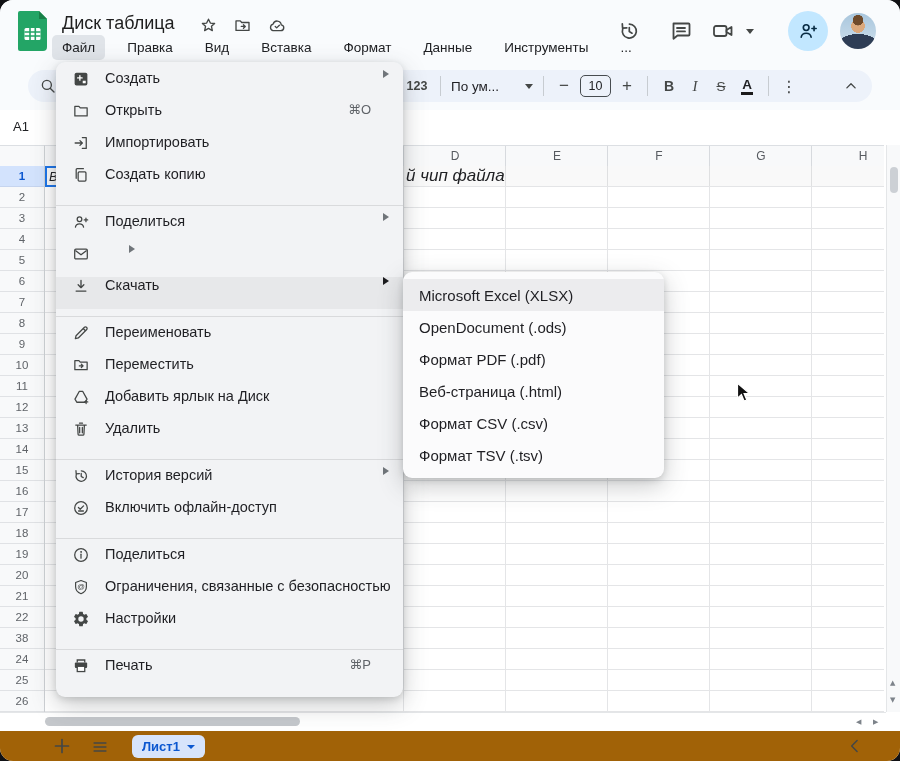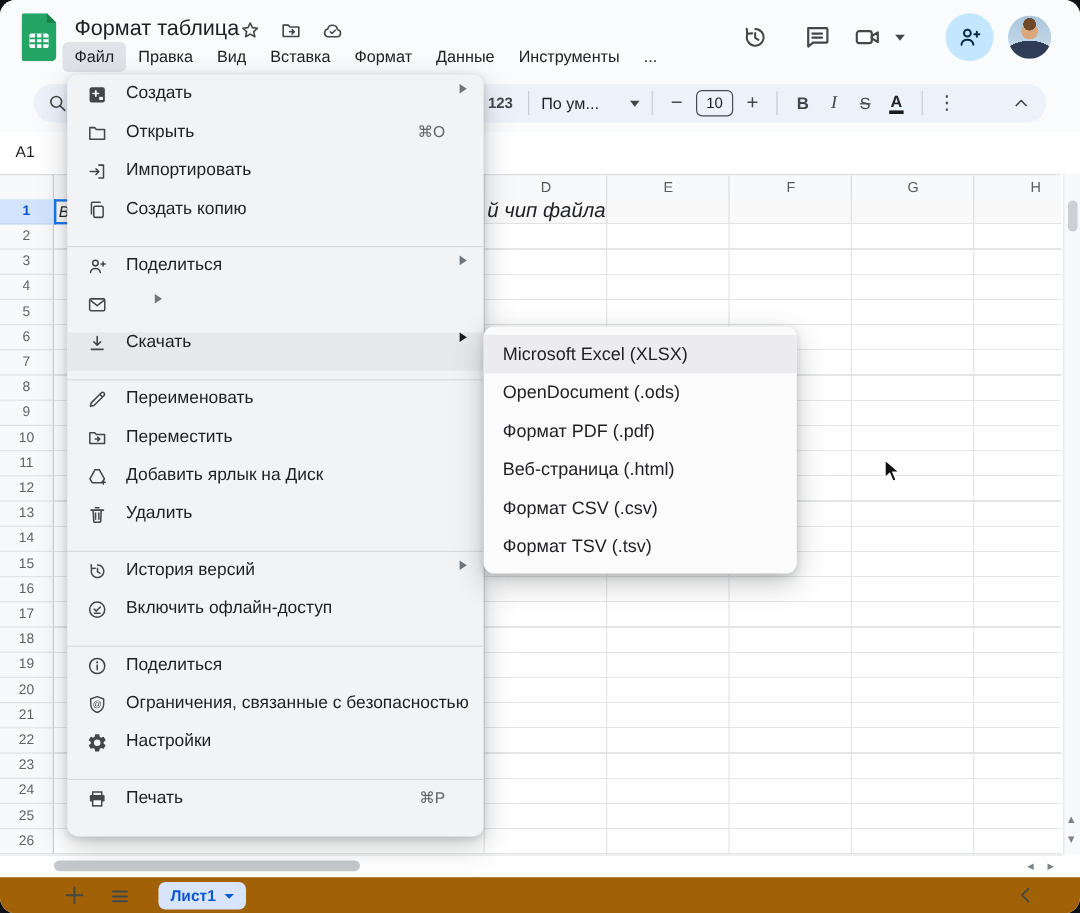--- a/index.html
+++ b/index.html
@@ -8,21 +8,21 @@
   .abs{position:absolute;}
   .icon{display:inline-flex;color:#444746;}
   .icon svg{display:block;}
 
   
   .topband{position:absolute;left:0;top:0;width:900px;height:110px;background:#f9fbfd;}
   .formulaband{position:absolute;left:0;top:110px;width:900px;height:35px;background:#ffffff;}
   .logo{position:absolute;left:18px;top:11px;}
   .doc-title{position:absolute;left:62px;top:13px;font-size:18px;color:#1f1f1f;}
   .doc-icons{position:absolute;left:199px;top:16px;display:flex;gap:15px;}
-  .menubar{position:absolute;left:52px;top:35px;display:flex;gap:0;}
+  .menubar{position:absolute;left:52px;top:35px;display:flex;gap:12px;}
   .menubar .mb-item{font-size:13.5px;color:#202124;padding:5px 10px;border-radius:5px;cursor:default;}
   .menubar .mb-item.active{background:#e0e4e9;}
   .ta-icon{position:absolute;top:19px;}
   .share-pill{position:absolute;left:788px;top:11px;width:40px;height:40px;border-radius:50%;background:#c2e7ff;display:flex;align-items:center;justify-content:center;color:#082c44;}
   .avatar{position:absolute;left:840px;top:13px;width:36px;height:36px;border-radius:50%;
     background:
       radial-gradient(circle at 50% 20%, #6f4a2b 0 15%, rgba(0,0,0,0) 16%),
       radial-gradient(circle at 50% 36%, #dba87c 0 23%, rgba(0,0,0,0) 24%),
       radial-gradient(ellipse 62% 40% at 50% 98%, #2e3d55 0 99%, rgba(0,0,0,0) 100%),
       linear-gradient(#a9c6dd,#cfe0ec);}
@@ -109,21 +109,21 @@
   <div class="formulaband"></div>
 
   <span class="logo icon">
     <svg width="29" height="40" viewBox="0 0 29 40">
         <path d="M2 0h19l8 8v28a4 4 0 0 1-4 4H2a2 2 0 0 1-2-2V2a2 2 0 0 1 2-2z" fill="#23a566"></path>
         <path d="M21 0l8 8h-8z" fill="#188048"></path>
         <rect x="6.5" y="17" width="16" height="12" rx="1.5" fill="#fff"></rect>
         <path d="M6.5 21h16M6.5 25h16M12 17v12M17.3 17v12" stroke="#23a566" stroke-width="1.6"></path>
       </svg>
   </span>
-  <div class="doc-title">Формат таблица</div>
+  <div class="doc-title">Диск таблица</div>
   <div class="doc-icons">
     <span class="icon">
         <svg width="19" height="19" viewBox="0 0 24 24" fill="none" stroke="currentColor" stroke-width="1.7" stroke-linejoin="round">
           <path d="M12 4l2.35 4.9 5.35.6-3.95 3.6 1.1 5.3L12 15.7l-4.85 2.7 1.1-5.3L4.3 9.5l5.35-.6z"></path>
         </svg>
       </span>
     <span class="icon">
         <svg width="19" height="19" viewBox="0 0 24 24" fill="none" stroke="currentColor" stroke-width="1.7" stroke-linecap="round" stroke-linejoin="round">
           <path d="M3.8 18.2V6.2h5.4l1.8 2h9.2v10z"></path>
           <path d="M10.5 13.2h4.6M13.2 11l2.3 2.2-2.3 2.2"></path>
@@ -244,21 +244,21 @@
         <div class="row-num">13</div>
         <div class="row-num">14</div>
         <div class="row-num">15</div>
         <div class="row-num">16</div>
         <div class="row-num">17</div>
         <div class="row-num">18</div>
         <div class="row-num">19</div>
         <div class="row-num">20</div>
         <div class="row-num">21</div>
         <div class="row-num">22</div>
-        <div class="row-num">23</div>
+        <div class="row-num">38</div>
         <div class="row-num">24</div>
         <div class="row-num">25</div>
         <div class="row-num">26</div>
       </div>
     <div class="gridbody">
       <div class="vline" style="left:358px"></div>
       <div class="vline" style="left:460px"></div>
       <div class="vline" style="left:562px"></div>
       <div class="vline" style="left:664px"></div>
       <div class="vline" style="left:766px"></div>

